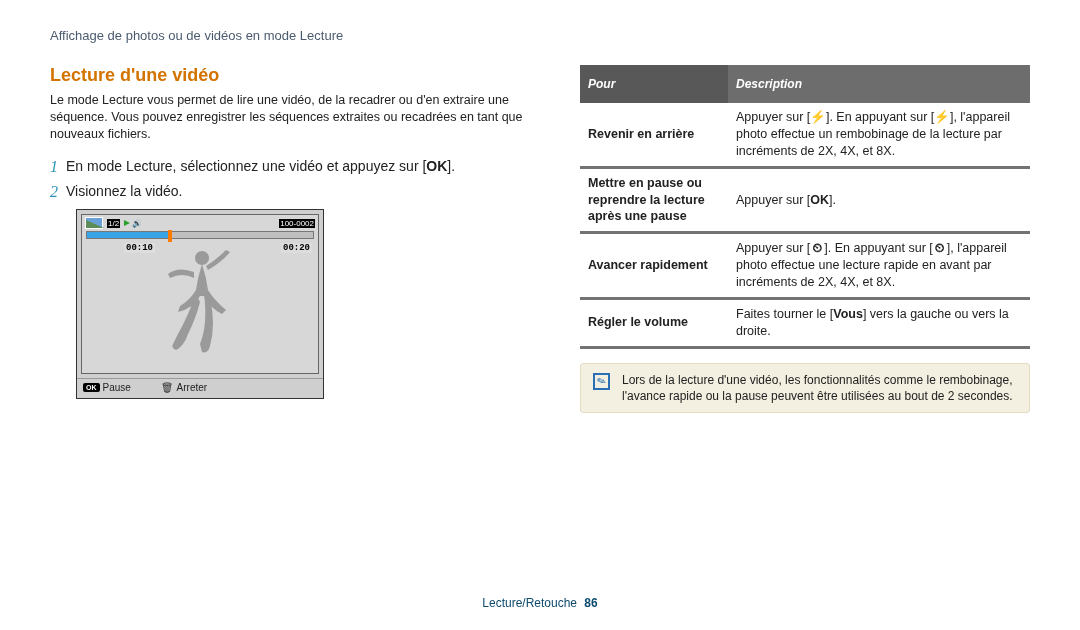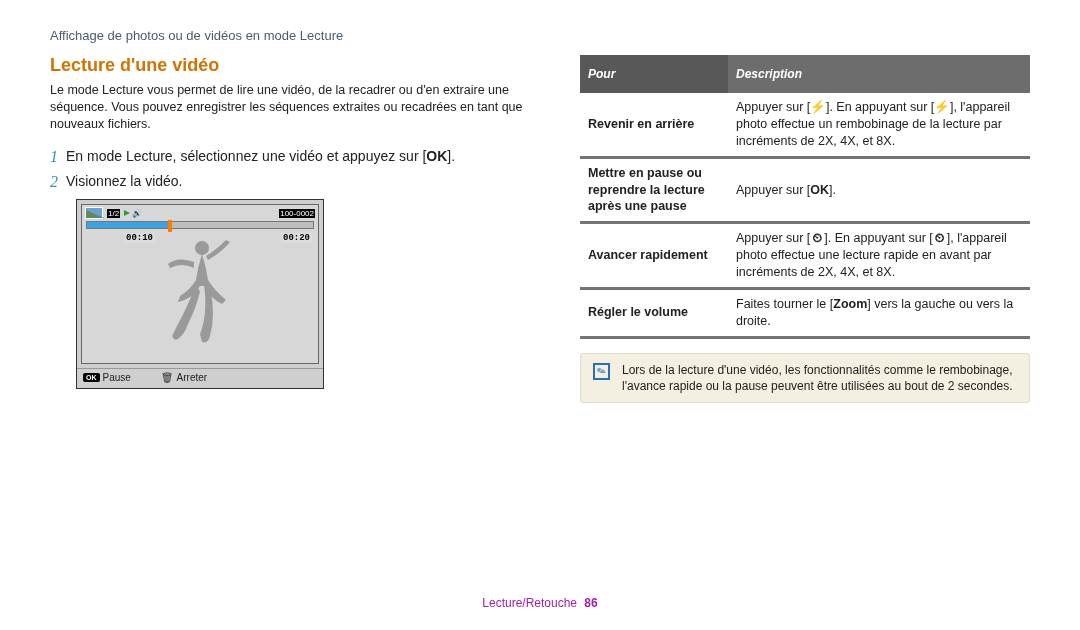--- a/index.html
+++ b/index.html
@@ -8,21 +8,21 @@
     height: 630px;
     background: #ffffff;
     font-family: "Segoe UI", Arial, sans-serif;
     color: #222;
     position: relative;
     padding: 28px 50px 0 50px;
   }
   .breadcrumb {
     font-size: 13px;
     color: #4b5b6f;
-    margin-bottom: 12px;
+    margin-bottom: 22px;
   }
   .columns {
     display: flex;
     gap: 40px;
   }
   .col-left {
     flex: 0 0 490px;
   }
   .col-right {
     flex: 1;
@@ -222,21 +222,21 @@
     margin-top:1px;
   }
   .note-icon span{ transform: rotate(-20deg); }
   
   .page-footer{
     position:absolute;
     bottom: 20px;
     left:0; right:0;
     text-align:center;
     font-size: 12px;
-    color:#a21caf;
+    color:#0c4a6e;
   }
   .page-footer .pg{ font-weight:700; margin-left:4px;}
 </style>
 </head>
 <body>
 
 <div class="breadcrumb">Affichage de photos ou de vidéos en mode Lecture</div>
 
 <div class="columns">
 
@@ -319,21 +319,21 @@
           <tr>
             <td class="k">Mettre en pause ou reprendre la lecture après une pause</td>
             <td>Appuyer sur [<span class="ok-inline">OK</span>].</td>
           </tr>
           <tr>
             <td class="k">Avancer rapidement</td>
             <td>Appuyer sur [<span class="sym">⏲</span>]. En appuyant sur [<span class="sym">⏲</span>], l'appareil photo effectue une lecture rapide en avant par incréments de 2X, 4X, et 8X.</td>
           </tr>
           <tr>
             <td class="k">Régler le volume</td>
-            <td>Faites tourner le [<b>Zoom</b>] vers la gauche ou vers la droite.</td>
+            <td>Faites tourner le [<b>Vous</b>] vers la gauche ou vers la droite.</td>
           </tr>
         </tbody>
     </table>
 
     <div class="note">
       <div class="note-icon">
           <span>✎</span>
         </div>
       <div>Lors de la lecture d'une vidéo, les fonctionnalités comme le rembobinage, l'avance rapide ou la pause peuvent être utilisées au bout de 2 secondes.</div>
     </div>

